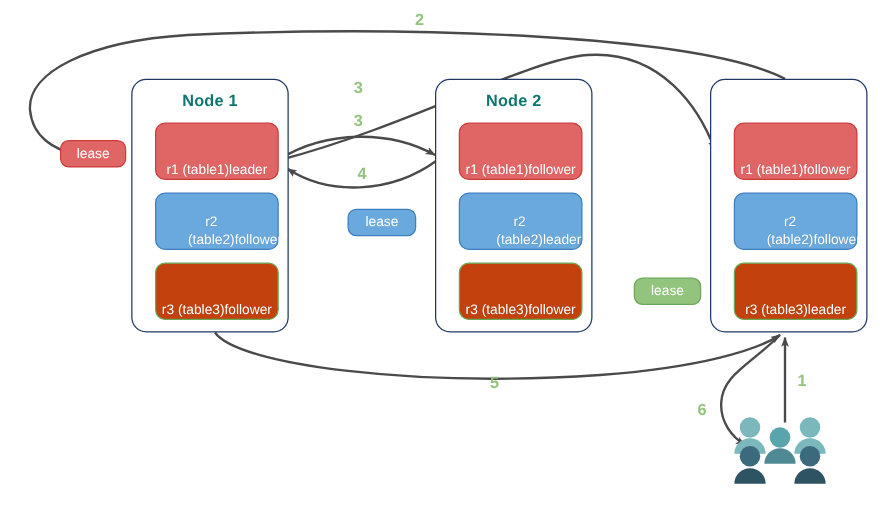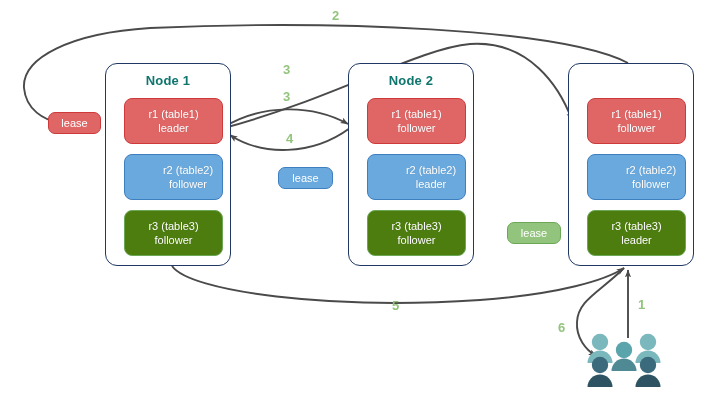--- a/index.html
+++ b/index.html
@@ -6,27 +6,27 @@
   body{width:704px;height:405px;position:relative;overflow:hidden;
        font-family:"Liberation Sans","DejaVu Sans",sans-serif;}
   #stage{position:absolute;left:0;top:0;width:704px;height:405px;}
   svg.edges{position:absolute;left:0;top:0;width:704px;height:405px;pointer-events:none;}
 
   .node{position:absolute;border:1.6px solid #1f3864;border-radius:12px;background:#fff;
         box-sizing:border-box;}
   .node-title{position:absolute;left:0;right:0;top:9px;text-align:center;
         font-size:13px;font-weight:bold;color:#0f766e;letter-spacing:.2px;}
   .replica{position:absolute;left:18px;width:99px;height:46px;border-radius:8px;
-        box-sizing:border-box;display:flex;flex-direction:column;align-items:center;
+        box-sizing:border-box;display:flex;align-items:flex-end;
         justify-content:center;color:#ffffff;font-size:11px;line-height:14px;
         text-shadow:0 0 1px rgba(0,0,0,.15);}
   .replica .l1,.replica .l2{display:block;text-align:center;}
   .r-red{background:#e06666;border:1.4px solid #cc3a3a;}
   .r-blue{background:#6aa9dd;border:1.4px solid #3e7fc0;padding-left:29px;}
-  .r-green{background:#4d7c0f;border:1.4px solid #6aa855;}
+  .r-green{background:#c2410c;border:1.4px solid #6aa855;}
 
   .lease{position:absolute;border-radius:7px;box-sizing:border-box;display:flex;
         align-items:center;justify-content:center;color:#fff;font-size:11px;
         height:22px;}
   .lease.red{background:#e06666;border:1.4px solid #cc3a3a;}
   .lease.blue{background:#6aa9dd;border:1.4px solid #3e7fc0;}
   .lease.green{background:#93c47d;border:1.4px solid #6aa855;}
 
   .num{position:absolute;color:#93c47d;font-size:13px;font-weight:bold;
        font-family:"Liberation Sans","DejaVu Sans",sans-serif;}

